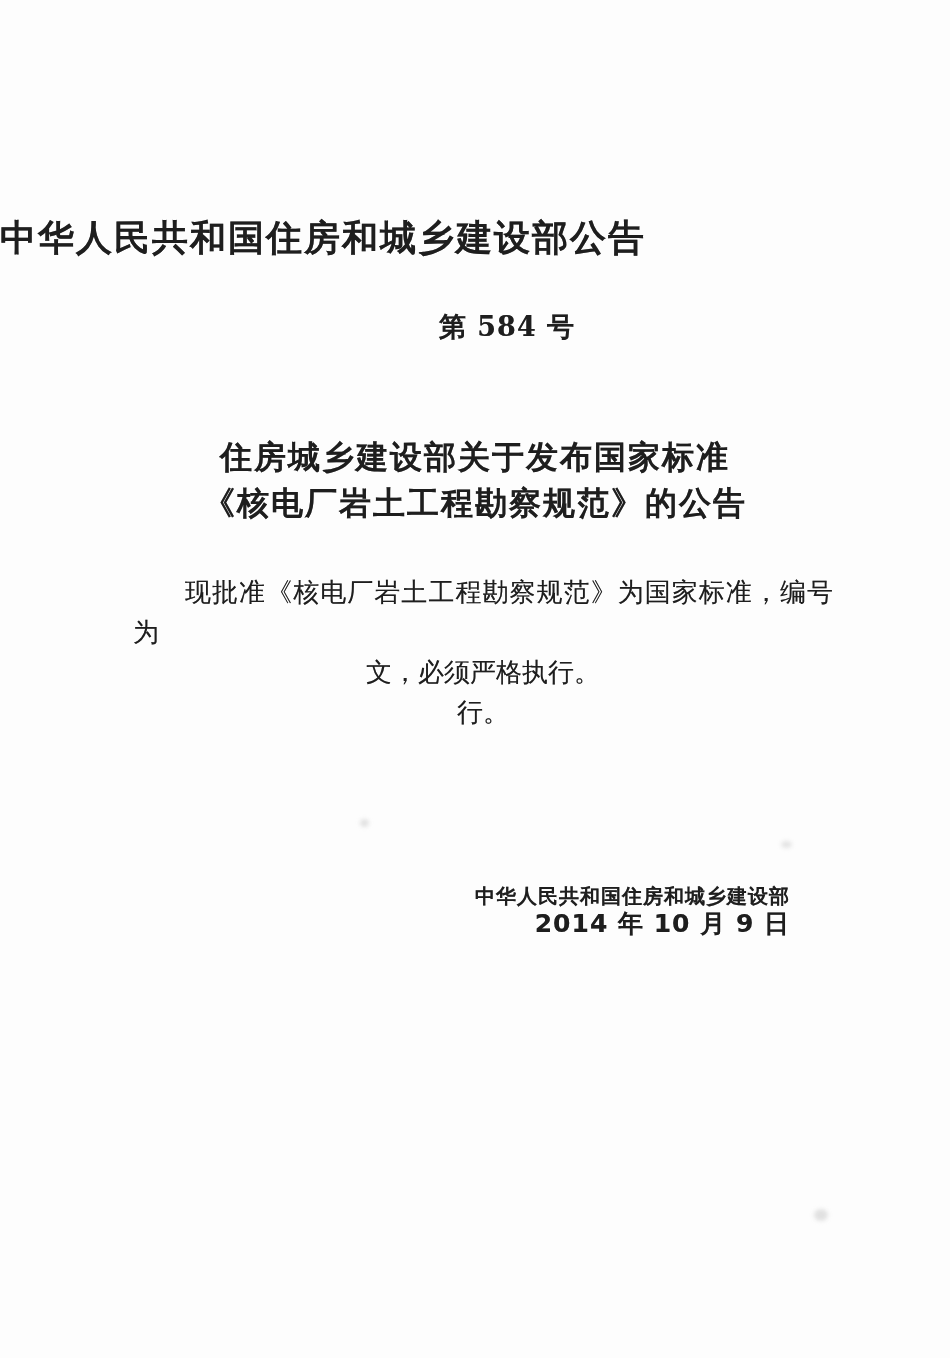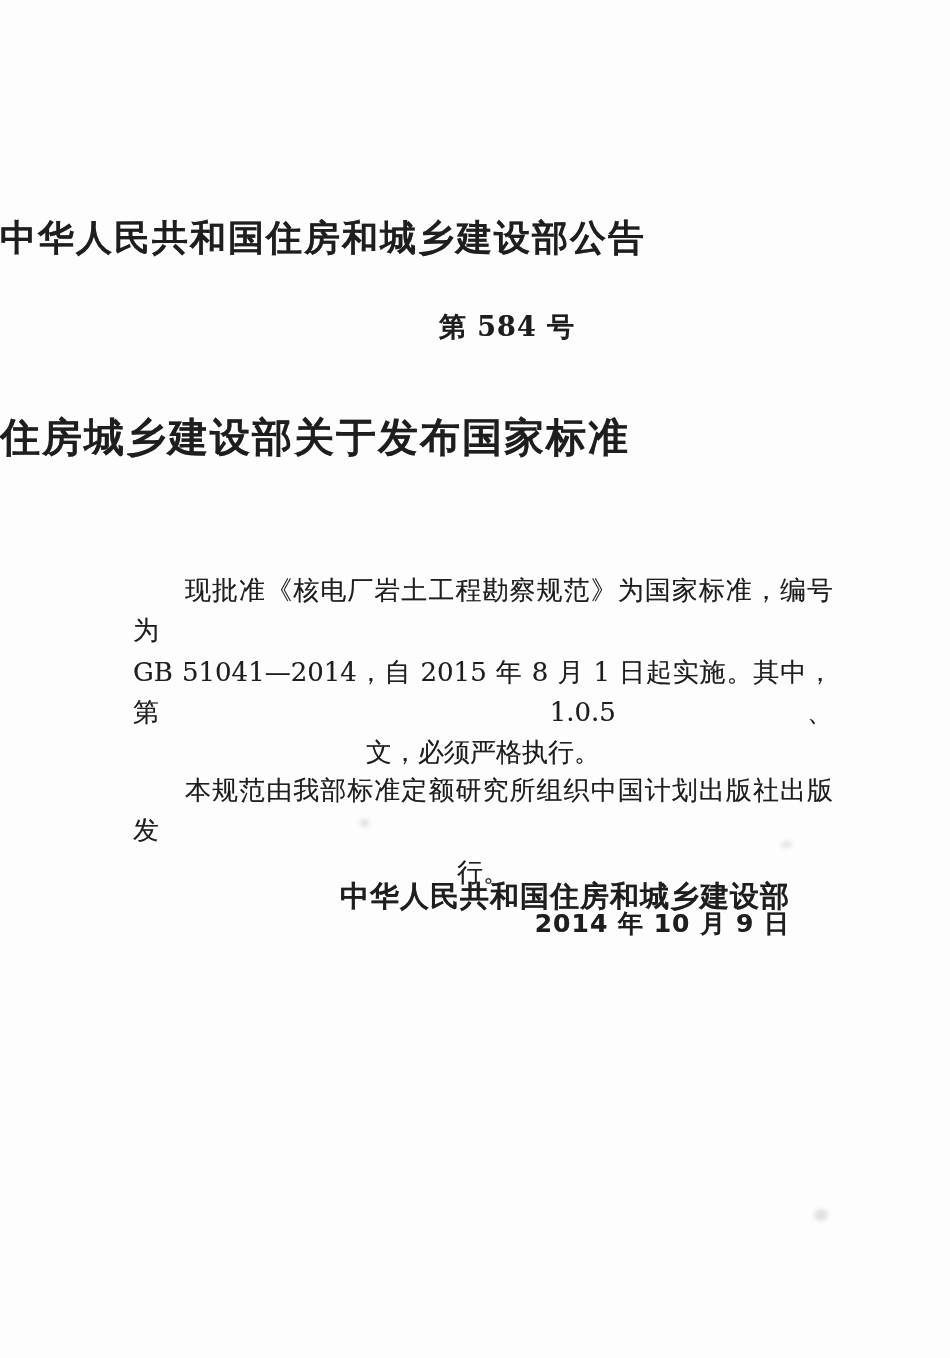--- a/index.html
+++ b/index.html
@@ -42,26 +42,27 @@
     font-family: "DejaVu Serif", serif;
     font-weight: bold;
     font-size: 27px;
     line-height: 32px;
     letter-spacing: 1px;
     text-shadow: 0 0 0.5px rgba(10,10,10,0.5);
     padding-left: 32px;
   }
   .doc-subtitle {
     position: absolute;
-    top: 414px;
+    top: 434px;
     left: 0;
     width: 100%;
+    text-align: center;
     font-family: "DejaVu Serif", serif;
     font-weight: bold;
-    font-size: 40px;
+    font-size: 32px;
     line-height: 46px;
     letter-spacing: 2px;
     text-shadow: 0 0 0.6px rgba(10,10,10,0.5);
   }
   
   .doc-body {
     position: absolute;
     top: 572px;
     left: 133px;
     width: 700px;
@@ -74,34 +75,33 @@
     white-space: nowrap;
     text-align: center;
   }
   .line.justify {
     white-space: normal;
     text-align: justify;
     text-align-last: justify;
   }
   .line.indent {
     text-indent: 2em;
-    font-family: Liberation Mono, monospace;
   }
   
   .signature {
     position: absolute;
     top: 882px;
     right: 160px;
     text-align: right;
     font-family: "DejaVu Sans", sans-serif;
     font-weight: bold;
     text-shadow: 0 0 0.5px rgba(10,10,10,0.5);
   }
   .signature .org {
-    font-size: 29px;
+    font-size: 20px;
     line-height: 28px;
     letter-spacing: 1px;
   }
   .signature .date {
     font-size: 25px;
     line-height: 28px;
     letter-spacing: 1px;
   }
   
   .artifact {
@@ -118,27 +118,26 @@
 <body>
 
 <div class="page">
 
   <div class="doc-title">中华人民共和国住房和城乡建设部公告</div>
 
   <div class="doc-number">第 584 号</div>
 
   <div class="doc-subtitle">
     <div>住房城乡建设部关于发布国家标准</div>
+    <div>《核电厂岩土工程勘察规范》的公告</div>
   </div>
 
   <div class="doc-body">
     <div class="line justify indent">现批准《核电厂岩土工程勘察规范》为国家标准，编号为</div>
-    <div class="line justify">GB 51041—2014，自 2015 年 8 月 1 日起实施。其中，第 1.0.5、</div>
     <div class="line">文，必须严格执行。</div>
-    <div class="line justify indent">本规范由我部标准定额研究所组织中国计划出版社出版发</div>
     <div class="line">行。</div>
   </div>
 
   <div class="signature">
     <div class="org">中华人民共和国住房和城乡建设部</div>
     <div class="date">2014 年 10 月 9 日</div>
   </div>
 
   <div class="artifact a1"></div>
   <div class="artifact a2"></div>

